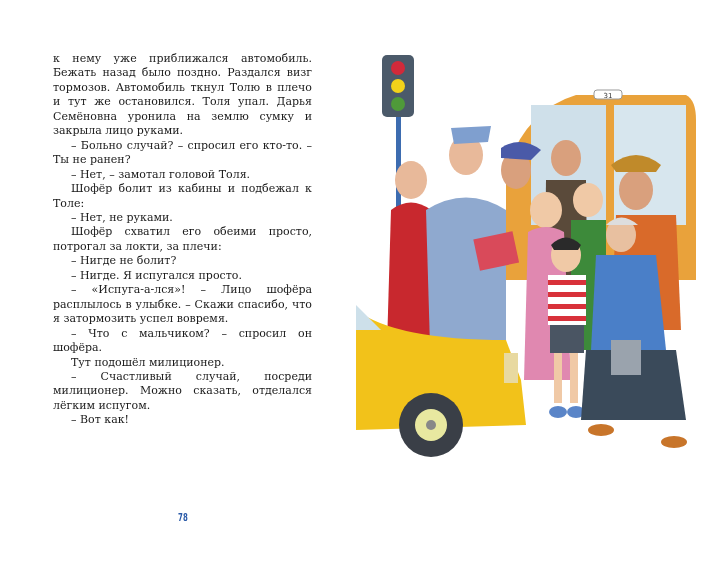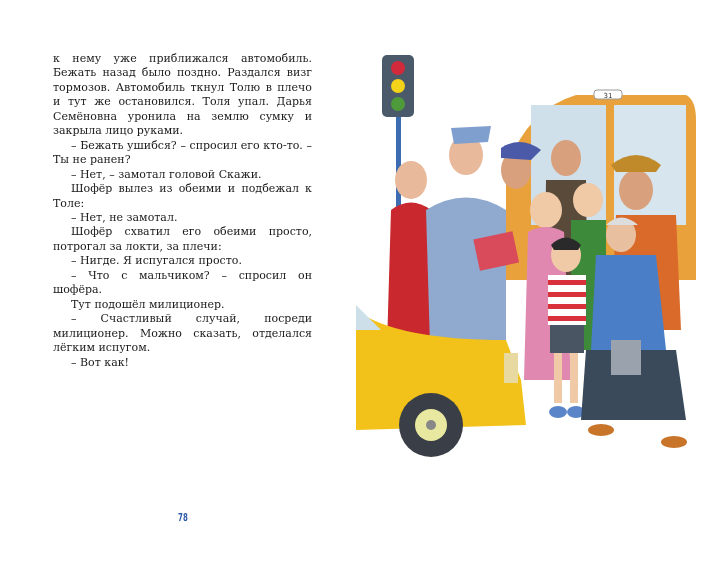--- a/index.html
+++ b/index.html
@@ -9,26 +9,28 @@
   .text-col p.ind { text-indent:18px; }
   .text-col p.last-left { text-align-last:left; }
   .page-num { position:absolute; left:176px; top:511px; font-family:"DejaVu Sans Condensed","DejaVu Sans", sans-serif; font-weight:bold; font-size:11px; color:#2a5aa8; transform:scaleX(0.7); }
   .illus { position:absolute; left:356px; top:50px; width:340px; height:410px; }
 </style>
 </head>
 <body>
 
 <div class="text-col">
   <p class="last-left">к нему уже приближался автомобиль. Бежать назад было поздно. Раздался визг тормозов. Автомобиль ткнул Толю в плечо и тут же остановился. Толя упал. Дарья Семёновна уронила на землю сумку и закрыла лицо руками.</p>
-  <p class="ind last-left">– Бежать ушибся? – спросил его кто-то. – Ты не ранен?</p>
-  <p class="ind last-left">– Нет, – замотал головой Скажи.</p>
-  <p class="ind last-left">Шофёр вылез из обеими и подбежал к Толе:</p>
-  <p class="ind last-left">– Нет, не замотал.</p>
+  <p class="ind last-left">– Больно случай? – спросил его кто-то. – Ты не ранен?</p>
+  <p class="ind last-left">– Нет, – замотал головой Толя.</p>
+  <p class="ind last-left">Шофёр болит из кабины и подбежал к Толе:</p>
+  <p class="ind last-left">– Нет, не руками.</p>
   <p class="ind last-left">Шофёр схватил его обеими просто, потрогал за локти, за плечи:</p>
+  <p class="ind last-left">– Нигде не болит?</p>
   <p class="ind last-left">– Нигде. Я испугался просто.</p>
+  <p class="ind last-left">– «Испуга-а-лся»! – Лицо шофёра расплылось в улыбке. – Скажи спасибо, что я затормозить успел вовремя.</p>
   <p class="ind last-left">– Что с мальчиком? – спросил он шофёра.</p>
   <p class="ind last-left">Тут подошёл милиционер.</p>
   <p class="ind last-left">– Счастливый случай, посреди милиционер. Можно сказать, отделался лёгким испугом.</p>
   <p class="ind last-left">– Вот как!</p>
 </div>
 
 <div class="page-num">78</div>
 
 <svg class="illus" viewBox="0 0 340 410" xmlns="http://www.w3.org/2000/svg">
 

